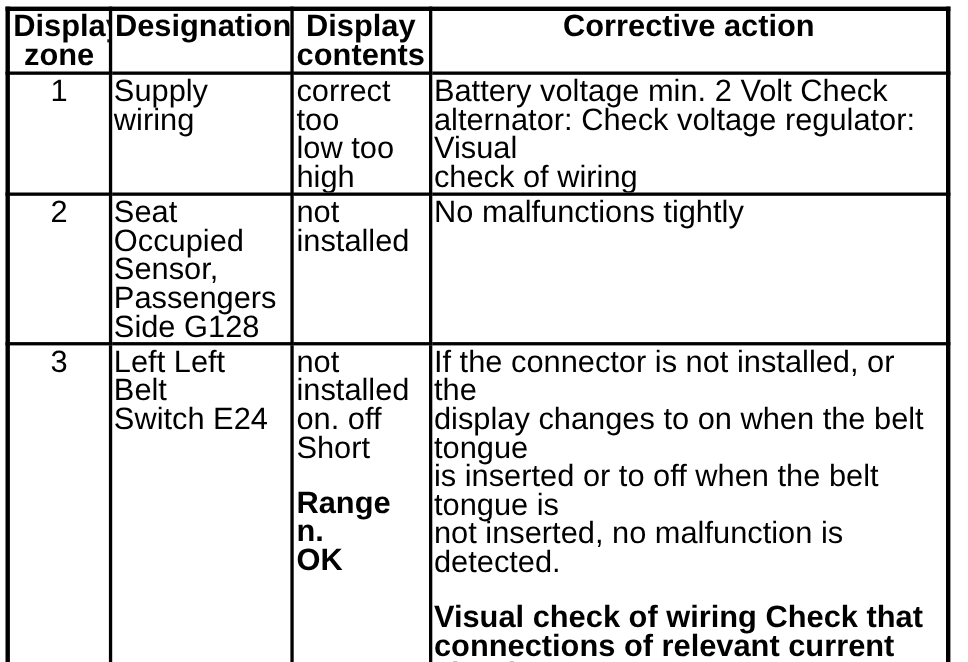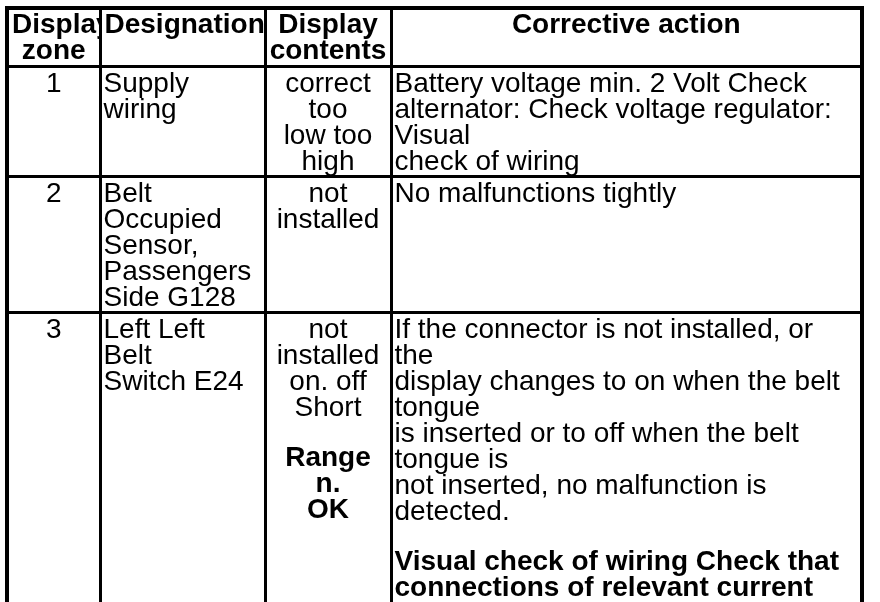--- a/index.html
+++ b/index.html
@@ -39,21 +39,21 @@
     font-weight: bold;
     text-align: center;
     padding-top: 1px;
   }
   tr.hdr  { height: 58px; }
   tr.r1   { height: 87px; }
   tr.r2   { height: 112px; }
   tr.r3   { height: 322px; }
   td.c-zone     { text-align: center; }
   td.c-desig    { text-align: left; padding-left: 2px; }
-  td.c-contents { text-align: center; }
+  td.c-contents { text-align: left; }
   td.c-action   { text-align: left; padding-left: 2px; }
   .pre { white-space: pre-line; }
   p {
     margin: 0;
   }
   p + p {
     margin-top: 24px;
     font-weight: bold;
   }
 </style>
@@ -88,21 +88,21 @@
 high</p>
         </td>
         <td class="c-action">
           <p class="pre">Battery voltage min. 2 Volt Check
 alternator: Check voltage regulator: Visual
 check of wiring</p>
         </td>
       </tr>
       <tr class="r2">
         <td class="c-zone">2</td>
-        <td class="c-desig pre">Belt Occupied
+        <td class="c-desig pre">Seat Occupied
 Sensor,
 Passengers
 Side G128</td>
         <td class="c-contents">
           <p class="pre">not
 installed</p>
         </td>
         <td class="c-action">
           <p class="pre">No malfunctions tightly</p>
         </td>

